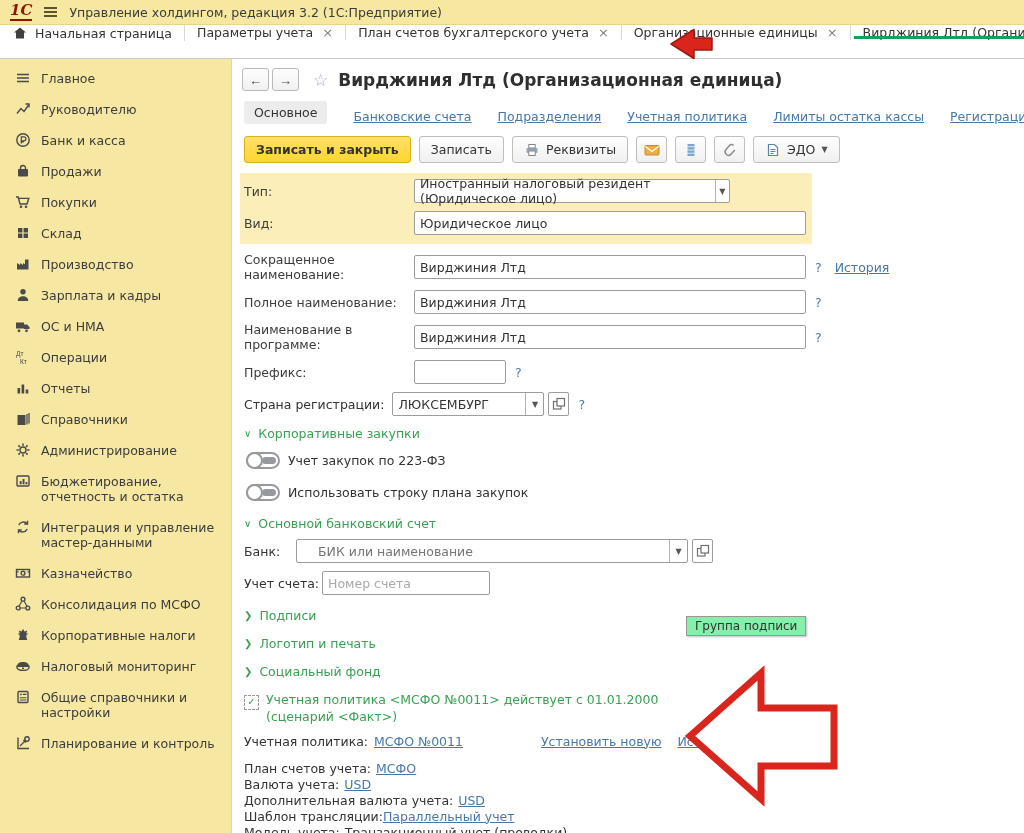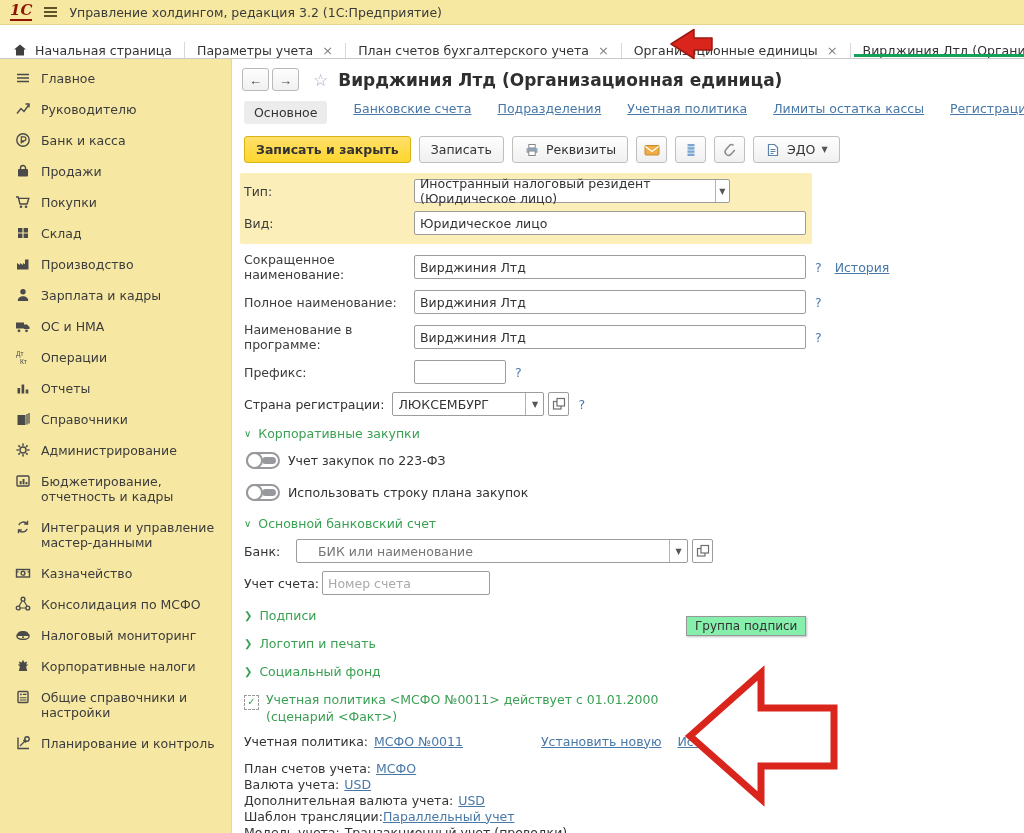--- a/index.html
+++ b/index.html
@@ -10,42 +10,42 @@
   }
   
   .topbar{height:25px;background:#f6e7a1;border-bottom:1px solid #e6d68c;
     display:flex;align-items:center;gap:12px;padding:0 10px;box-sizing:border-box}
   .logo{font-family:"DejaVu Serif","Liberation Serif",serif;font-weight:bold;font-style:italic;
     color:#8e1404;font-size:15px;line-height:1;border-bottom:2px solid #8e1404;padding-bottom:1px}
   .hamb{display:flex;flex-direction:column;gap:2px;cursor:pointer}
   .hamb i{display:block;width:13px;height:2px;background:#5d5326}
   .wtitle{color:#3b3b3b}
   
-  .tabbar{height:33px;background:#fff;border-bottom:1px solid #c9c9c9;display:flex;align-items:flex-end}
+  .tabbar{height:33px;background:#fff;border-bottom:1px solid #c9c9c9;display:flex;align-items:flex-start}
   .tab{display:flex;align-items:center;gap:7px;padding:0 12px;border-right:1px solid #d8d8d8;
     color:#333;position:relative;cursor:pointer;white-space:nowrap}
   .tab .x{color:#808080;font-size:13px;margin-left:2px;cursor:pointer}
   .tab.active::after{content:"";position:absolute;left:3px;right:3px;bottom:1px;height:3px;background:#12a258}
   
   .layout{display:flex;height:775px}
   .sidebar{width:231px;flex:none;background:#f6e7a3;border-right:1px solid #e7d88f;
     padding-top:4px;overflow:hidden}
   .snav{display:flex;align-items:flex-start;gap:8px;padding:8px 8px 8px 15px;color:#3c3c3c;
     line-height:1.2;cursor:pointer}
   .snav .ic{width:18px;flex:none;margin-top:-1px}
   .main{flex:1;position:relative;padding:9px 0 0 10px;box-sizing:border-box;background:#fff;overflow:hidden}
   
   .hdr-row{display:flex;align-items:center;gap:6px;margin-bottom:10px}
   .navbtn{width:27px;height:23px;border:1px solid #b9b9b9;border-radius:3px;background:linear-gradient(#fefefe,#f0f0f0);
     display:flex;align-items:center;justify-content:center;color:#444;font-size:14px;padding:0;cursor:pointer}
   .navbtn+.navbtn{margin-left:-3px}
   .star{color:#9fb0c4;font-size:17px;margin:0 4px 0 8px;cursor:pointer}
   .form-title{font-size:17px;font-weight:bold;color:#2f2f2f}
   
-  .navlinks{display:flex;align-items:flex-start;gap:26px;margin:2px 0 12px 2px;flex-wrap:nowrap}
+  .navlinks{display:flex;align-items:flex-end;gap:26px;margin:2px 0 12px 2px;flex-wrap:nowrap}
   .navlinks .lnk{color:#4878a8;text-decoration:underline;cursor:pointer;white-space:nowrap}
   .navlinks .lnk.active{color:#333;text-decoration:none;background:#ececec;border-radius:3px;padding:4px 10px}
   
   .toolbar{display:flex;align-items:center;gap:8px;margin:0 0 10px 2px}
   .btn{height:27px;border:1px solid #bfbfbf;border-radius:3px;background:linear-gradient(#fefefe,#f0f0f0);
     display:flex;align-items:center;gap:6px;padding:0 11px;font:inherit;color:#333;cursor:pointer}
   .btn.primary{font-weight:bold;background:linear-gradient(#ffe06a,#ffd62e);border-color:#d9b213}
   .btn.iconbtn{width:31px;padding:0;justify-content:center}
   .caret{font-size:8px;color:#555}
   
@@ -248,21 +248,21 @@
       </div>
       <div class="snav">
         <span class="ic">
           <svg width="16" height="16" viewBox="0 0 16 16" style="display:block">
             <rect x="2" y="3" width="12" height="10" rx="1" fill="none" stroke="#4a4a4a" stroke-width="1.4"></rect>
             <rect x="4.7" y="8" width="1.9" height="3.3" fill="#4a4a4a"></rect>
             <rect x="7.6" y="6" width="1.9" height="5.3" fill="#4a4a4a"></rect>
             <rect x="10.5" y="9" width="1.9" height="2.3" fill="#4a4a4a"></rect>
           </svg>
         </span>
-        <span>Бюджетирование, отчетность и кадры</span>
+        <span>Бюджетирование, отчетность и остатка</span>
       </div>
       <div class="snav">
         <span class="ic">
           <svg width="16" height="16" viewBox="0 0 16 16" style="display:block">
             <path d="M3.8 6a5 5 0 018.4-1.2" fill="none" stroke="#4a4a4a" stroke-width="1.4"></path>
             <path d="M12.5 1.8v3.2H9.3" fill="none" stroke="#4a4a4a" stroke-width="1.4"></path>
             <path d="M12.2 10a5 5 0 01-8.4 1.2" fill="none" stroke="#4a4a4a" stroke-width="1.4"></path>
             <path d="M3.5 14.2V11h3.2" fill="none" stroke="#4a4a4a" stroke-width="1.4"></path>
           </svg>
         </span>
@@ -285,34 +285,34 @@
             <circle cx="3.2" cy="12" r="1.9" fill="none" stroke="#4a4a4a" stroke-width="1.4"></circle>
             <circle cx="12.8" cy="12" r="1.9" fill="none" stroke="#4a4a4a" stroke-width="1.4"></circle>
             <path d="M7 5l-3 5.2M9 5l3 5.2M5.2 12h5.6" stroke="#4a4a4a" stroke-width="1.2" fill="none"></path>
           </svg>
         </span>
         <span>Консолидация по МСФО</span>
       </div>
       <div class="snav">
         <span class="ic">
           <svg width="16" height="16" viewBox="0 0 16 16" style="display:block">
+            <path d="M8 1.8l1.4 2.8 2.8-1-1 2.9h1.9l-2 2.2 1.1 4.3H3.8l1.1-4.3-2-2.2h1.9l-1-2.9 2.8 1z" fill="#4a4a4a"></path>
+          </svg>
+        </span>
+        <span>Корпоративные налоги</span>
+      </div>
+      <div class="snav">
+        <span class="ic">
+          <svg width="16" height="16" viewBox="0 0 16 16" style="display:block">
             <path d="M2 8.2c0-2.7 2.7-4.2 6-4.2s6 1.5 6 4.2z" fill="#4a4a4a"></path>
             <path d="M2 8.2h12v1.3c0 1.6-2.7 2.9-6 2.9s-6-1.3-6-2.9z" fill="none" stroke="#4a4a4a" stroke-width="1.4"></path>
             <circle cx="8" cy="10.3" r="1" fill="#4a4a4a"></circle>
           </svg>
         </span>
         <span>Налоговый мониторинг</span>
-      </div>
-      <div class="snav">
-        <span class="ic">
-          <svg width="16" height="16" viewBox="0 0 16 16" style="display:block">
-            <path d="M8 1.8l1.4 2.8 2.8-1-1 2.9h1.9l-2 2.2 1.1 4.3H3.8l1.1-4.3-2-2.2h1.9l-1-2.9 2.8 1z" fill="#4a4a4a"></path>
-          </svg>
-        </span>
-        <span>Корпоративные налоги</span>
       </div>
       <div class="snav">
         <span class="ic">
           <svg width="16" height="16" viewBox="0 0 16 16" style="display:block">
             <rect x="3" y="2.5" width="10" height="11" rx="1" fill="none" stroke="#4a4a4a" stroke-width="1.4"></rect>
             <circle cx="5.9" cy="5.4" r=".9" fill="#4a4a4a"></circle>
             <path d="M7.8 5.4h3.7M4.8 8.8h6.7M4.8 11h6.7" stroke="#4a4a4a" stroke-width="1.1" fill="none"></path>
           </svg>
         </span>
         <span>Общие справочники и настройки</span>

